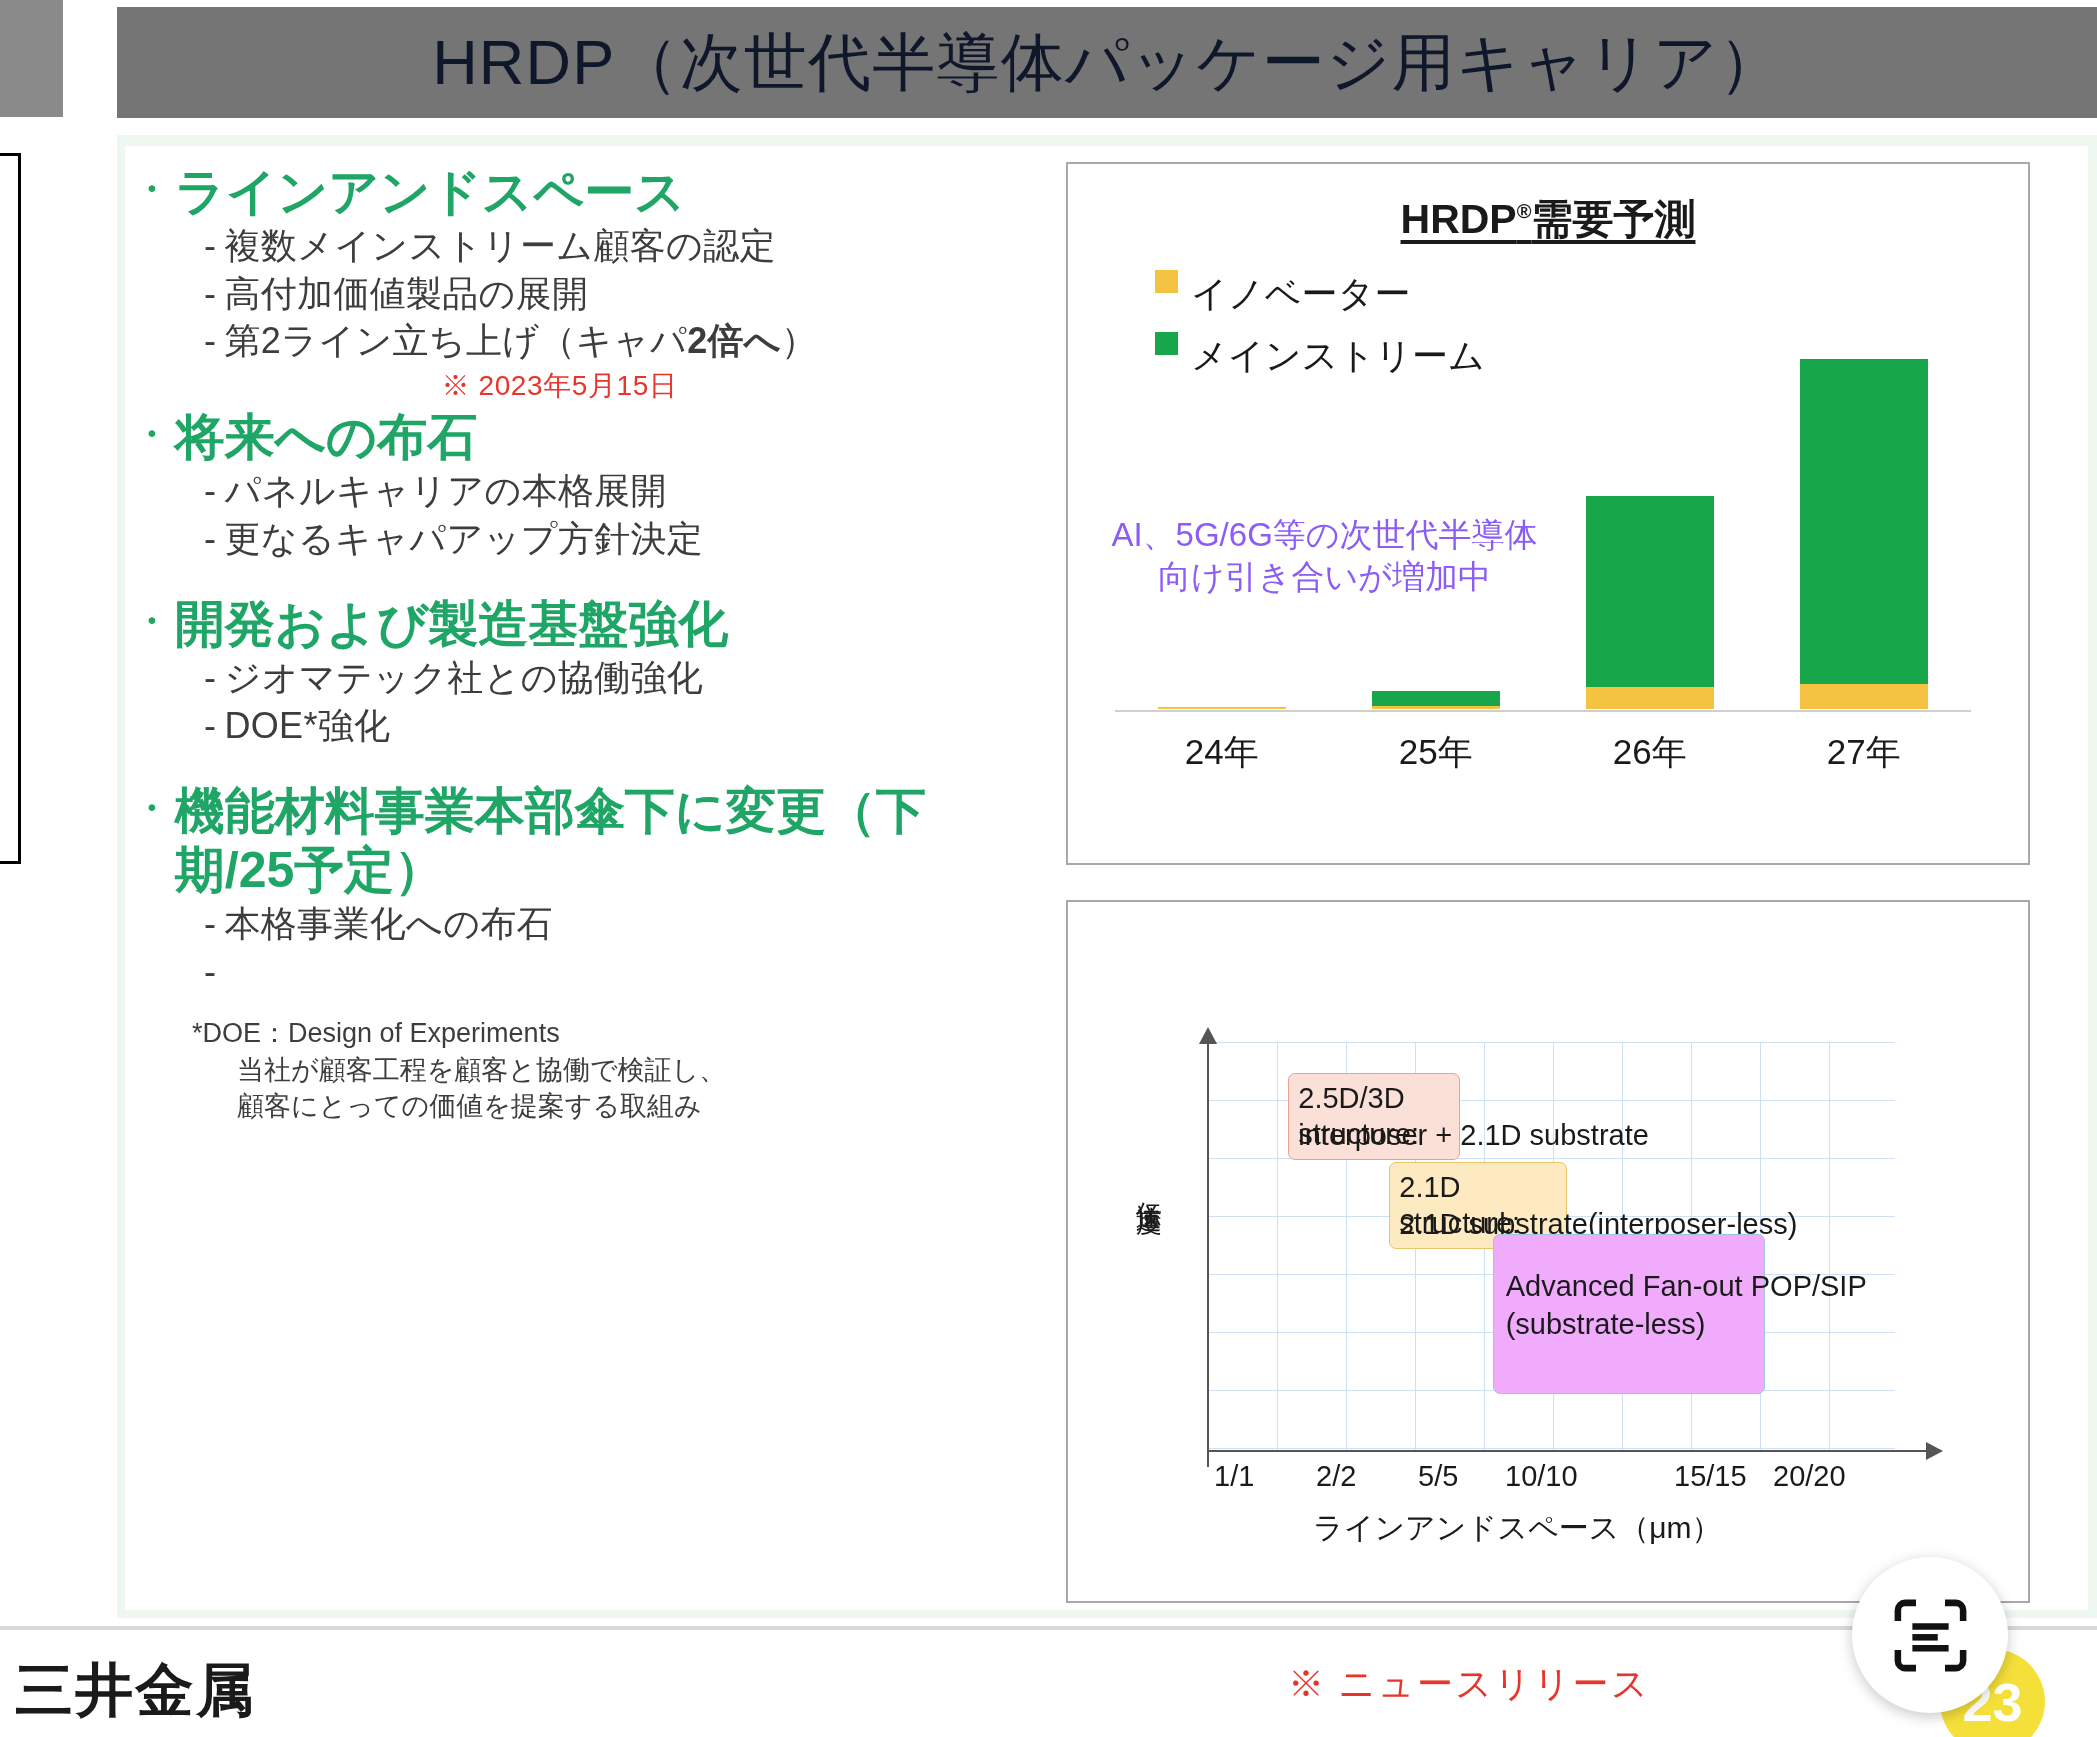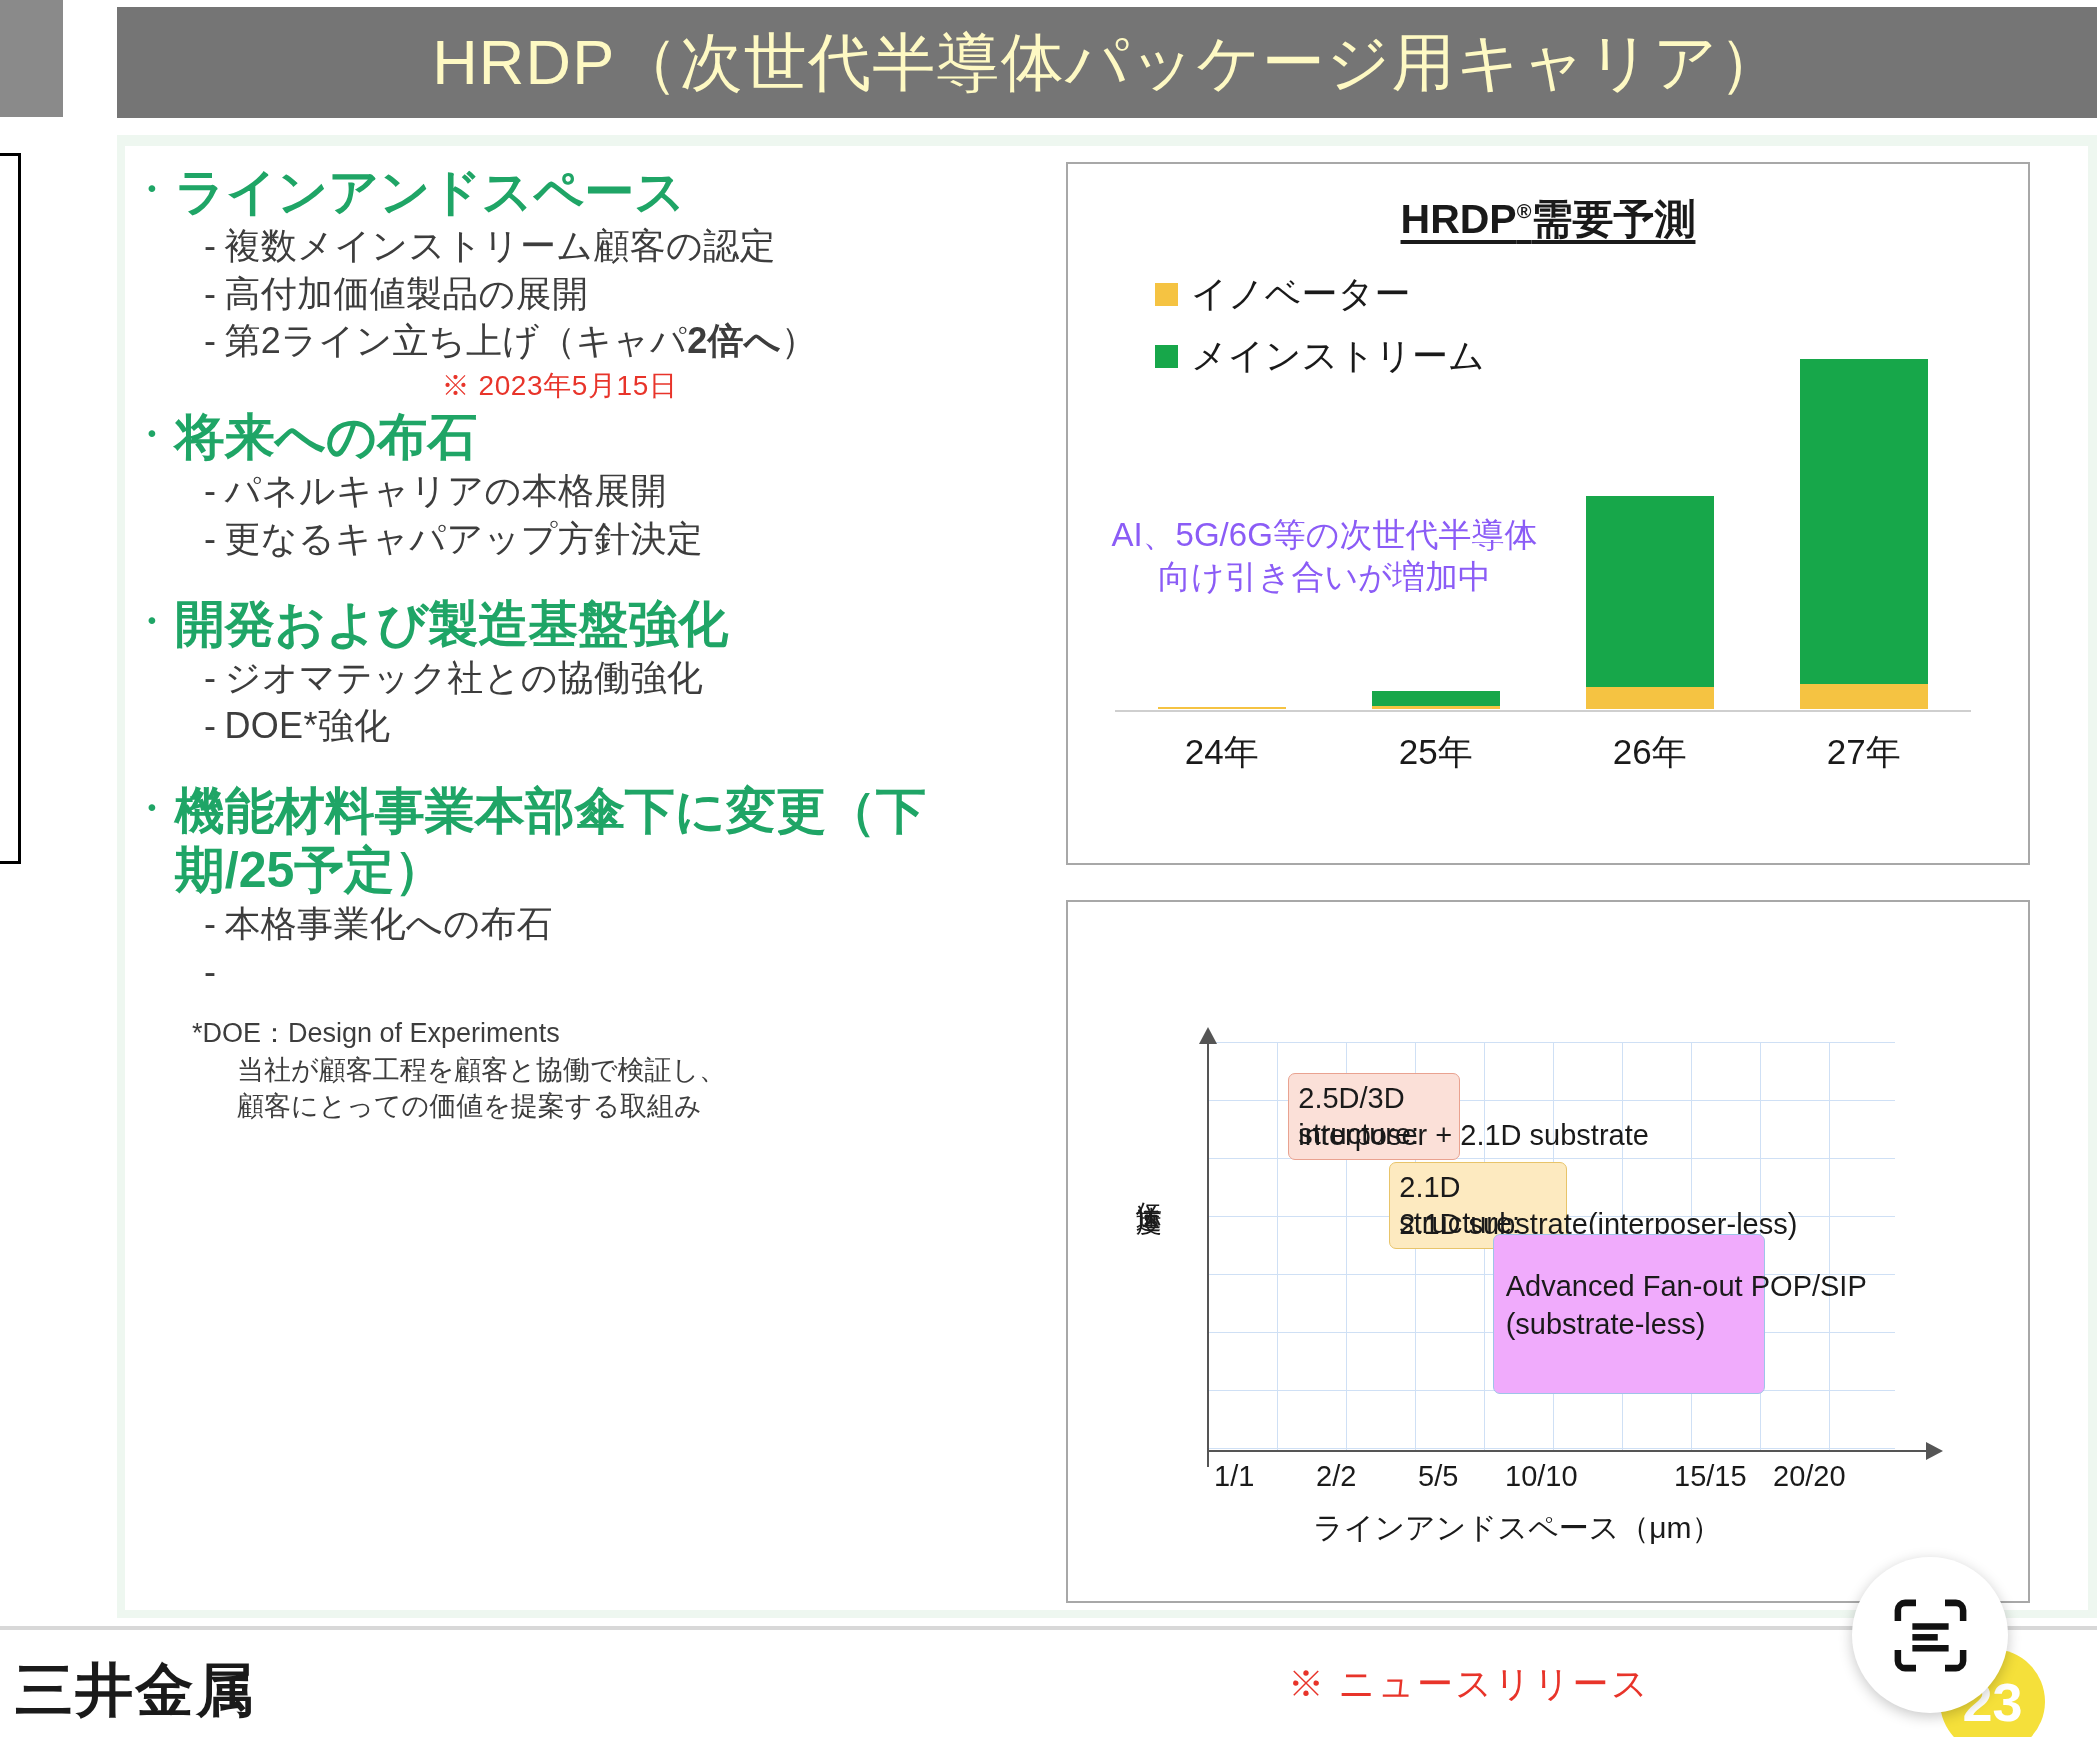--- a/index.html
+++ b/index.html
@@ -50,21 +50,21 @@
   .title-bar {
     position: absolute;
     left: 117px; top: 7px;
     width: 1981px; height: 111px;
     background: #757575;
     display: flex;
     align-items: center;
     justify-content: center;
   }
   .title-bar .title-text {
-    color: #fef9c3;
+    color: #0f172a;
     font-size: 63px;
     letter-spacing: 1.2px;
     font-weight: 500;
   }
 
   
   .left-col {
     position: absolute;
     left: 134px;
     top: 163px;
@@ -144,21 +144,20 @@
     font-size: 38px;
   }
   .sup { font-size: 20px; vertical-align: super; }
 
   .legend {
     margin-left: 87px;
     margin-top: 23px;
   }
   .legend-row {
     display: flex;
-    align-items: center;
     font-size: 36px;
     color: #1a1a1a;
     margin-bottom: 13px;
   }
   .legend-swatch {
     width: 23px; height: 23px;
     margin-right: 13px;
   }
   .sw-innov { background: #f5c342; }
   .sw-main { background: #17a74a; }

